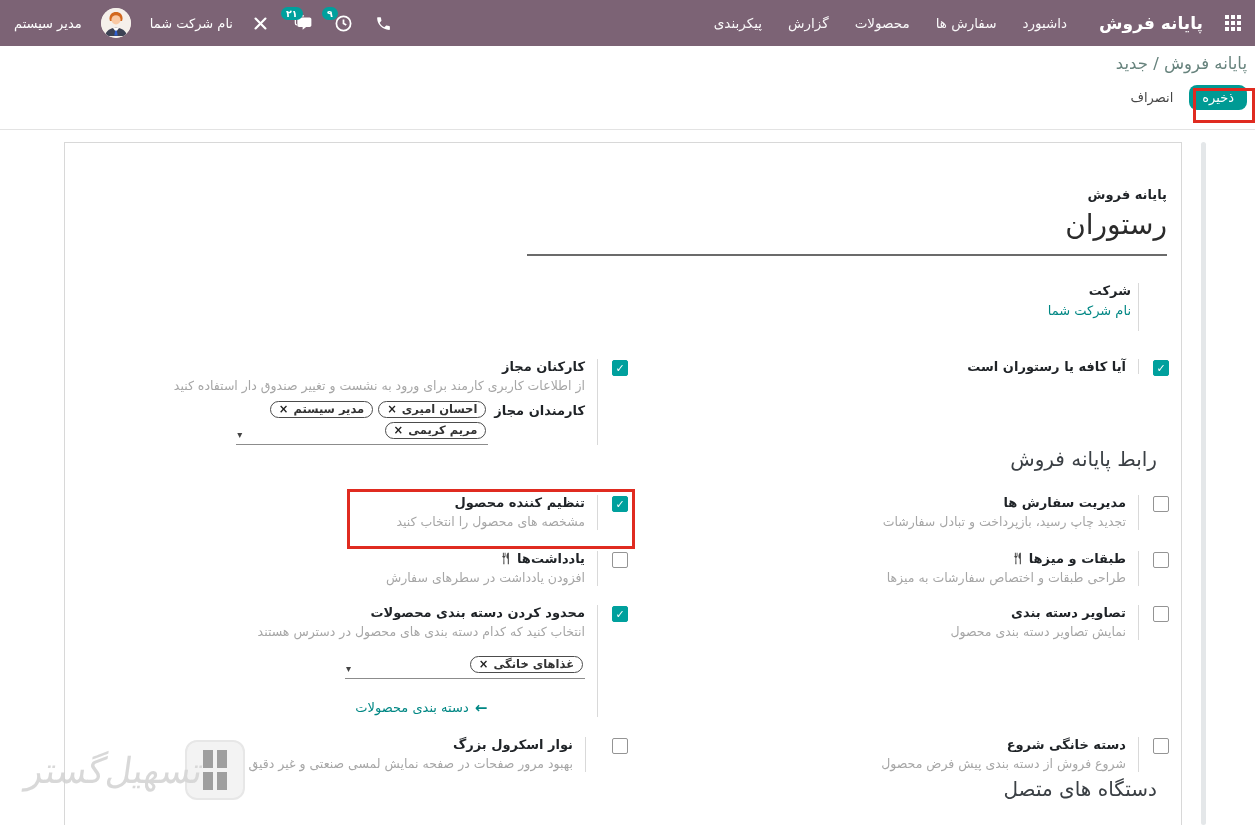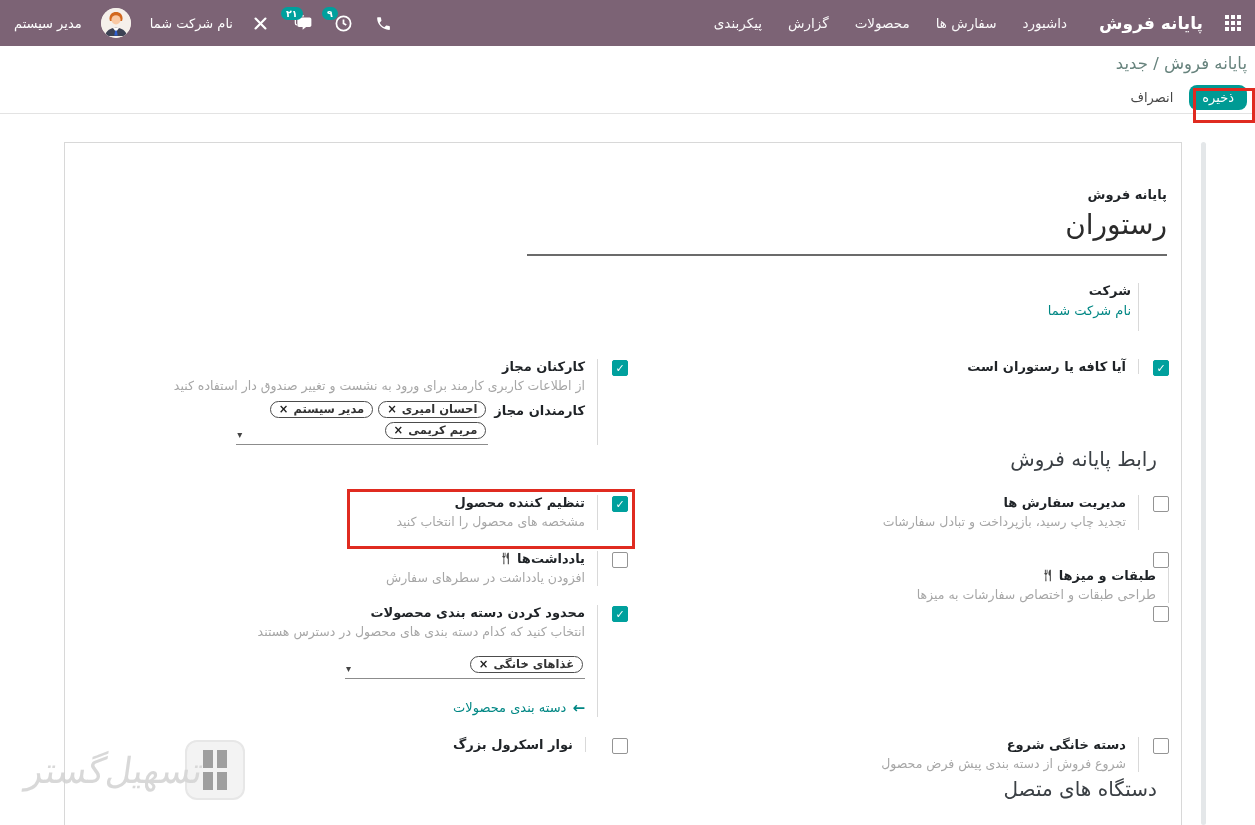--- a/index.html
+++ b/index.html
@@ -29,21 +29,21 @@
   .badge {
     position:absolute; left:-12px; top:-5px;
     background:#00a09d; color:#fff; font-size:9.5px; font-weight:bold;
     border-radius:9px; padding:1px 5px; line-height:11px;
   }
   .nav-company { font-size:13px; cursor:pointer; }
   .avatar { width:30px; height:30px; border-radius:50%; overflow:hidden; background:#f5f0ea; flex:none; cursor:pointer; }
   .nav-user { font-size:13px; cursor:pointer; }
   
   .control-panel {
-    position:absolute; top:46px; left:0; right:0; height:68px;
+    position:absolute; top:46px; left:0; right:0; height:84px;
     background:#fff; border-bottom:1px solid #e3e3e3; padding:8px 8px 0 8px;
   }
   .breadcrumb { font-size:16.5px; color:#67837d; cursor:default; }
   .breadcrumb .bc-link { cursor:pointer; }
   .cp-buttons { display:flex; align-items:center; gap:16px; margin-top:12px; }
   .btn-save {
     background:#009a94; color:#fff; border:none; border-radius:8px;
     font-size:13px; font-family:inherit; padding:5px 13px; cursor:pointer;
   }
   .btn-discard {
@@ -67,21 +67,21 @@
   
   .section-header { position:absolute; right:24px; font-size:20px; color:#3b4045; }
   
   .setting { position:absolute; display:flex; align-items:flex-start; }
   .chk {
     width:16px; height:16px; border:1px solid #949494; border-radius:2px; background:#fff;
     margin-left:14px; flex:none; display:flex; align-items:center; justify-content:center;
     font-size:11px; color:transparent; cursor:pointer; margin-top:1px;
   }
   .chk.checked { background:#00a09d; border-color:#00a09d; color:#fff; }
-  .setting-text { border-right:1px solid #d9d9d9; padding-right:12px; text-align:right; }
+  .setting-text { border-right:1px solid #d9d9d9; padding-right:12px; text-align:center; }
   .setting-label { font-size:13px; font-weight:bold; color:#1f2327; display:flex; justify-content:flex-start; align-items:center; gap:5px; }
   .setting-help { font-size:12.5px; color:#a6a6a6; margin-top:4px; line-height:1.25; }
   .utensils { width:13px; height:13px; fill:#474747; flex:none; }
   
   .m2m-row { display:flex; align-items:flex-start; margin-top:7px; justify-content:flex-start; }
   .m2m-label { font-size:13px; font-weight:bold; color:#1f2327; margin-left:6px; white-space:nowrap; margin-top:2px; }
   .m2m-box {
     position:relative; display:inline-flex; flex-wrap:wrap; gap:4px 5px;
     border-bottom:1px solid #8c8c8c; padding:0 2px 5px 16px;
   }
@@ -209,36 +209,42 @@
   <div class="setting" style="top:352px; right:12px;">
     <span class="chk"></span>
     <div class="setting-text">
       <div class="setting-label">
           <span>مدیریت سفارش ها</span>
         </div>
       <div class="setting-help">تجدید چاپ رسید، بازپرداخت و تبادل سفارشات</div>
     </div>
   </div>
 
-  <div class="setting" style="top:408px; right:12px;flex-direction:column;">
+  <div class="setting" style="top:408px; right:12px;">
     <span class="chk"></span>
     <div class="setting-text">
       <div class="setting-label">
         <span>طبقات و میزها</span>
         <svg class="utensils" viewBox="0 0 20 20">
             <path d="M5 1v5.2c0 1.2.8 2.2 1.9 2.6L6.6 19h1.8l-.3-10.2C9.2 8.4 10 7.4 10 6.2V1H8.7v5H7.6V1H6.3v5H5.2V1z"></path>
             <path d="M13.5 1c-1.2 1.6-2 3.8-2 5.8 0 1.7.8 3 2 3.6V19h1.7V1z"></path>
           </svg>
       </div>
       <div class="setting-help">طراحی طبقات و اختصاص سفارشات به میزها</div>
     </div>
   </div>
 
   <div class="setting" style="top:462px; right:12px;">
     <span class="chk"></span>
+    <div class="setting-text">
+      <div class="setting-label">
+          <span>تصاویر دسته بندی</span>
+        </div>
+      <div class="setting-help">نمایش تصاویر دسته بندی محصول</div>
+    </div>
   </div>
 
   <div class="setting" style="top:594px; right:12px;">
     <span class="chk"></span>
     <div class="setting-text">
       <div class="setting-label">
           <span>دسته خانگی شروع</span>
         </div>
       <div class="setting-help">شروع فروش از دسته بندی پیش فرض محصول</div>
     </div>
@@ -328,20 +334,21 @@
       </div>
     </div>
   </div>
 
   <div class="setting" style="top:594px; right:553px;gap:12px;">
     <span class="chk"></span>
     <div class="setting-text">
       <div class="setting-label">
           <span>نوار اسکرول بزرگ</span>
         </div>
+      <div class="setting-help">بهبود مرور صفحات در صفحه نمایش لمسی صنعتی و غیر دقیق</div>
     </div>
   </div>
 
   <div class="red-box" style="left:282px; top:346px; width:288px; height:60px;"></div>
 </div>
 
 <div class="scroll-strip"></div>
 
 <div class="red-box" style="left:1193px; top:88px; width:62px; height:35px;"></div>
 

